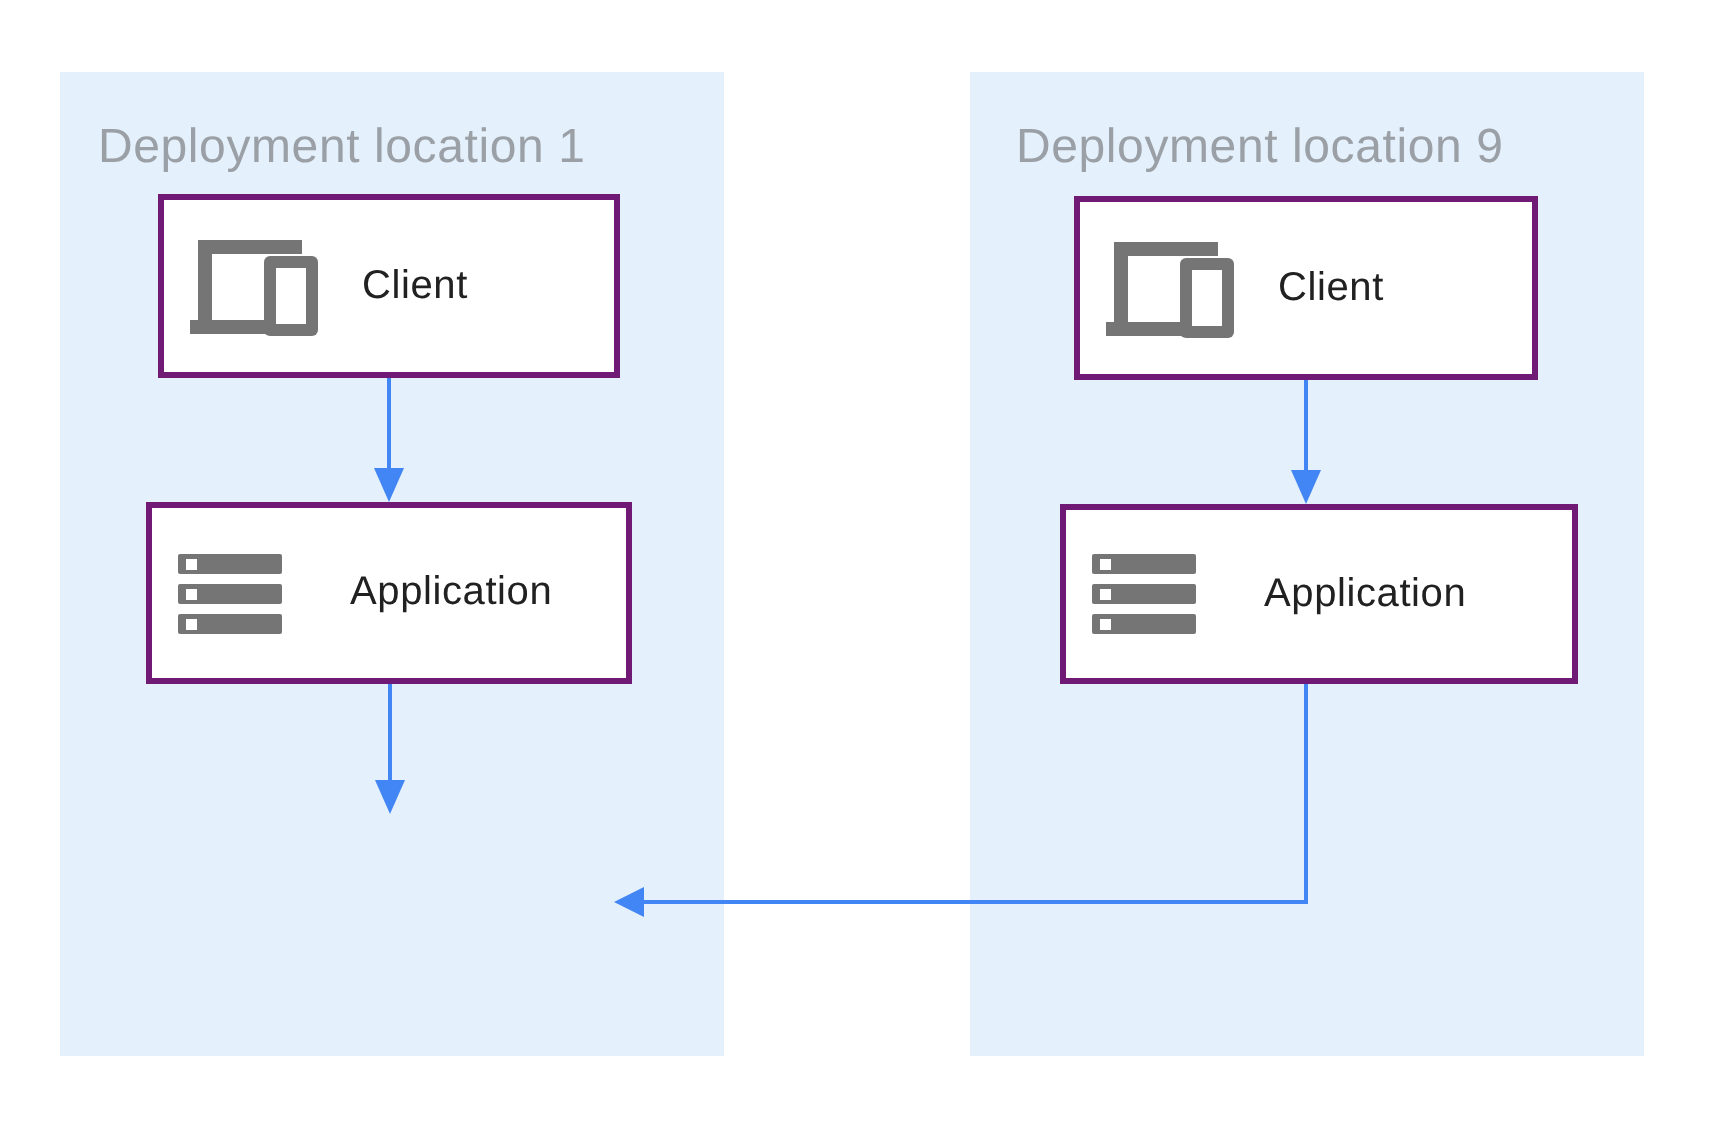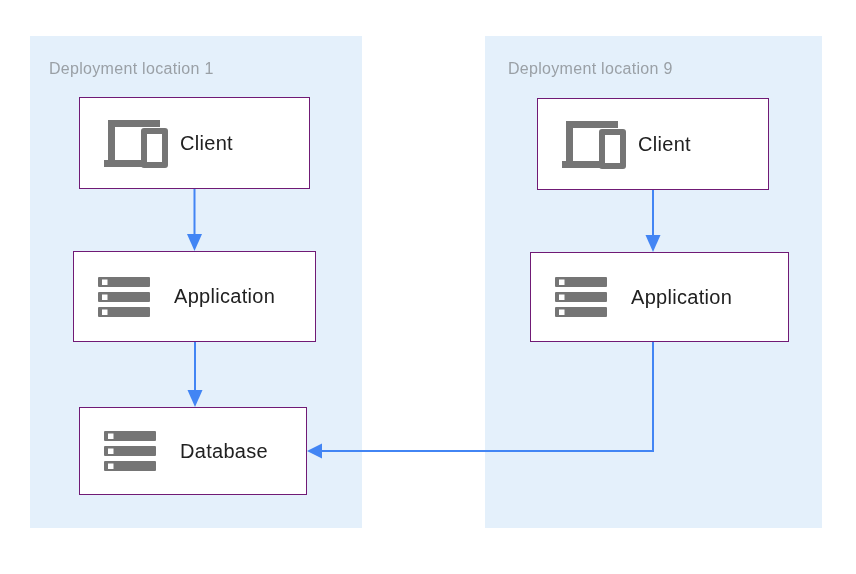--- a/index.html
+++ b/index.html
@@ -6,27 +6,27 @@
   html,body{margin:0;padding:0;background:#ffffff;}
   .canvas{
     position:relative;width:856px;height:574px;background:#ffffff;
     font-family:"Liberation Sans",sans-serif;overflow:hidden;
   }
   .zone{position:absolute;background:#e4f0fb;}
   .zone-1{left:30px;top:36px;width:332px;height:492px;}
   .zone-2{left:485px;top:36px;width:337px;height:492px;}
   .zone-title{
     position:absolute;top:24px;left:19px;
-    font-size:16px;letter-spacing:.3px;color:#9aa0a6;white-space:nowrap;
+    font-size:24px;letter-spacing:.3px;color:#9aa0a6;white-space:nowrap;
   }
   .zone-2 .zone-title{left:23px;}
   .node{
-    position:absolute;background:#ffffff;border:1px solid #701a75;
+    position:absolute;background:#ffffff;border:3px solid #701a75;
     box-sizing:border-box;display:flex;align-items:center;
-    padding-left:24px;gap:11px;
+    padding-left:13px;gap:21px;
   }
   .node-client-1{left:79px;top:97px;width:231px;height:92px;}
   .node-application-1{left:73px;top:251px;width:243px;height:91px;}
   .node-database-1{left:79px;top:407px;width:228px;height:88px;}
   .node-client-2{left:537px;top:98px;width:232px;height:92px;}
   .node-application-2{left:530px;top:252px;width:259px;height:90px;}
   .icon-wrap{
     width:65px;min-width:65px;display:flex;align-items:center;
     justify-content:flex-start;color:#757575;
   }
@@ -86,33 +86,20 @@
         <rect x="0" y="15" width="52" height="10" rx="1"></rect>
         <rect x="0" y="30" width="52" height="10" rx="1"></rect>
         <rect x="4" y="2.5" width="5.5" height="5.5" fill="#ffffff"></rect>
         <rect x="4" y="17.5" width="5.5" height="5.5" fill="#ffffff"></rect>
         <rect x="4" y="32.5" width="5.5" height="5.5" fill="#ffffff"></rect>
       </svg>
     </span>
     <span class="node-label">Application</span>
   </div>
 
-  <div class="node node-database-1">
-    <span class="icon-wrap">
-      <svg width="52" height="40" viewBox="0 0 52 40" fill="currentColor">
-        <rect x="0" y="0" width="52" height="10" rx="1"></rect>
-        <rect x="0" y="15" width="52" height="10" rx="1"></rect>
-        <rect x="0" y="30" width="52" height="10" rx="1"></rect>
-        <rect x="4" y="2.5" width="5.5" height="5.5" fill="#ffffff"></rect>
-        <rect x="4" y="17.5" width="5.5" height="5.5" fill="#ffffff"></rect>
-        <rect x="4" y="32.5" width="5.5" height="5.5" fill="#ffffff"></rect>
-      </svg>
-    </span>
-    <span class="node-label">Database</span>
-  </div>
 
   <div class="node node-client-2">
     <span class="icon-wrap">
       <svg width="65" height="49" viewBox="0 0 65 49" fill="currentColor">
         <rect x="4" y="1" width="52" height="7"></rect>
         <rect x="4" y="1" width="7" height="47"></rect>
         <rect x="0" y="41" width="40" height="7"></rect>
         <rect x="37" y="9" width="27" height="40" rx="3"></rect>
         <rect x="43" y="15" width="15" height="28" fill="#ffffff"></rect>
       </svg>

